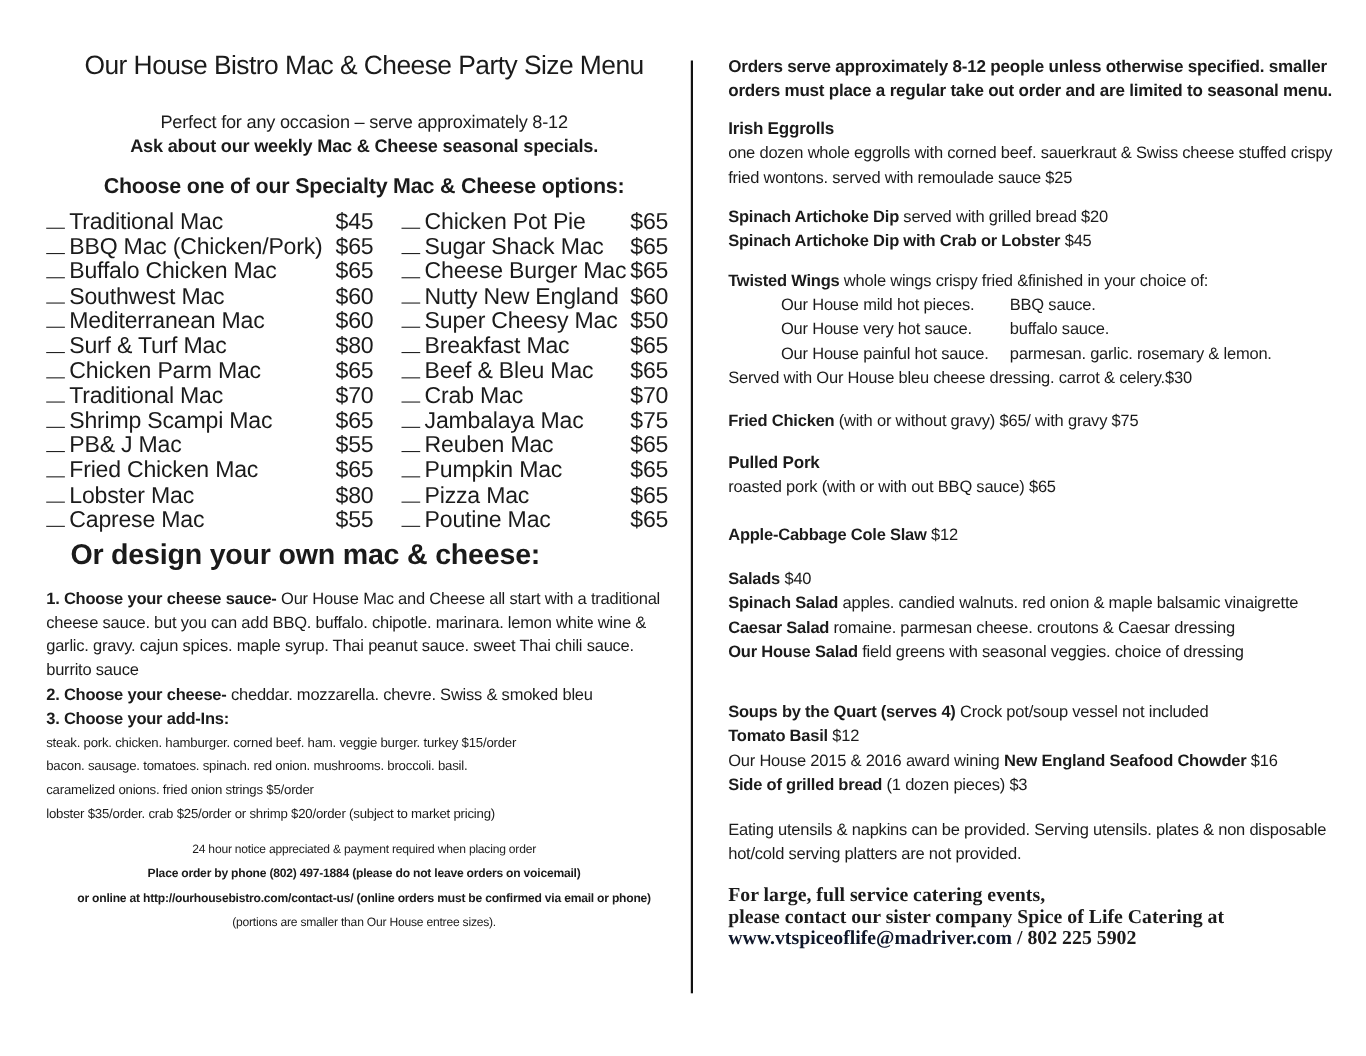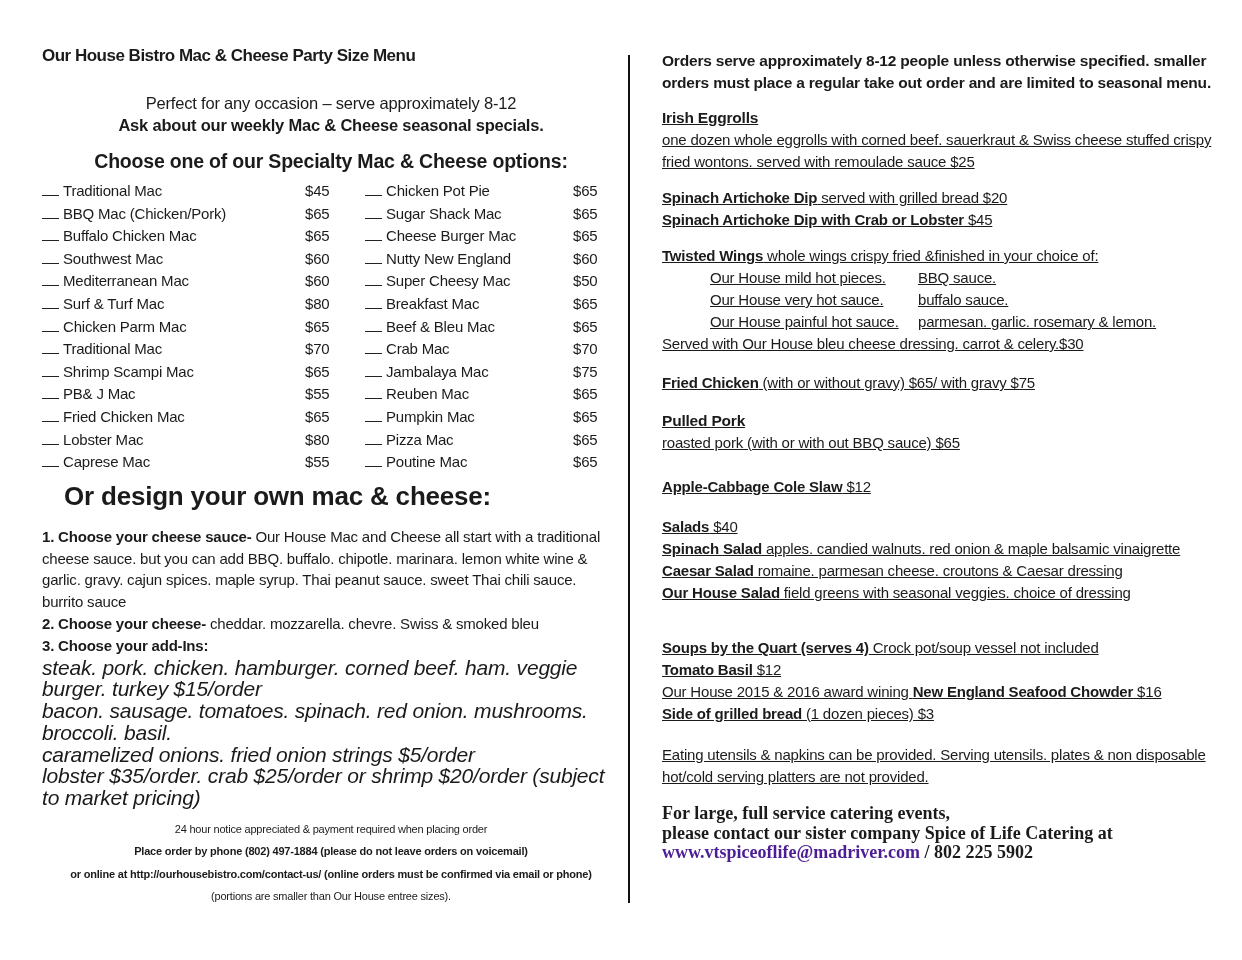--- a/index.html
+++ b/index.html
@@ -6,47 +6,47 @@
   html,body { background:#ffffff; }
   .page {
     position:relative; width:1242px; height:960px; background:#ffffff;
     font-family:"Liberation Sans", sans-serif; color:#1b1b1b; overflow:hidden;
   }
   .hand { letter-spacing:-0.2px; }
   .left-col { position:absolute; left:42px; top:40px; width:578px; }
   .right-col { position:absolute; left:662px; top:50px; width:578px; }
   .divider { position:absolute; left:628px; top:55px; width:2px; height:848px; background:#111; }
 
-  .title { font-size:17px; font-weight:700; text-align:left; letter-spacing:-0.5px; padding-top:6px; }
+  .title { font-size:24px; font-weight:400; text-align:center; letter-spacing:-0.5px; padding-top:6px; }
   .sub1 { margin-top:28px; text-align:center; font-size:16.5px; }
   .sub2 { text-align:center; font-size:16.5px; font-weight:700; margin-top:3px; }
   .list-heading { margin-top:15px; text-align:center; font-size:19.5px; font-weight:600; }
 
   .mac-list { display:flex; margin-top:9px; }
   .mac-col { display:flex; flex-direction:column; }
   .mac-col-1 { width:305px; }
   .mac-col-2 { width:250px; margin-left:18px; }
-  .mac-row { display:flex; align-items:baseline; height:22.6px; font-size:15px; }
+  .mac-row { display:flex; align-items:baseline; height:22.6px; font-size:21px; }
   .blank { display:inline-block; width:17px; border-bottom:1.4px solid #222; height:13px; margin-right:4px; flex:none; }
   .mac-name { flex:1; white-space:nowrap; }
   .mac-price { width:42px; flex:none; }
 
   .design-heading { margin-top:5px; font-size:26px; font-weight:600; padding-left:22px; }
   .design-body { margin-top:14px; font-size:15px; line-height:21.8px; }
   .design-body p { margin:0; }
   .step-label { font-weight:700; }
-  .addin-line { font-size:21px; line-height:21.8px;font-style:italic; }
+  .addin-line { font-size:12px; line-height:21.8px; }
 
   .order-footer { margin-top:9px; text-align:center; font-size:11px; line-height:22.4px; }
   .order-footer .b { font-weight:700; }
 
   .r { font-size:15px; line-height:22px; }
   .intro { font-weight:600; font-size:15.5px; line-height:21.5px; }
   .sec-title { font-weight:700; font-size:15.5px; }
-  .mt-block { margin-top:14px;text-decoration:underline; }
+  .mt-block { margin-top:14px; }
   .wings-table { margin-left:48px; }
   .wings-row { display:flex; }
   .wings-c1 { width:208px; flex:none; }
   b, strong { font-weight:700; }
 
   .catering {
     font-family:"Liberation Serif", serif; font-weight:700; font-size:18px;
     line-height:19.5px; margin-top:16px; letter-spacing:0;
   }
   .catering a { text-decoration:none; }
@@ -278,17 +278,17 @@
       <div><strong>Tomato Basil</strong><span> $12</span></div>
       <div><span>Our House 2015 &amp; 2016 award wining </span><strong>New England Seafood Chowder</strong><span> $16</span></div>
       <div><strong>Side of grilled bread</strong><span> (1 dozen pieces) $3</span></div>
     </div>
 
     <div class="mt-block" style="margin-top:19px;">Eating utensils &amp; napkins can be provided.  Serving utensils. plates &amp; non disposable hot/cold serving platters are not provided.</div>
 
     <div class="catering">
       <div>For large, full service catering events,</div>
       <div>please contact our sister company Spice of Life Catering at</div>
-      <div><a href="#" id="catering-link" style="color: #4c1d95;">www.vtspiceoflife@madriver.com</a><span> / 802 225 5902</span></div>
+      <div><a href="#" id="catering-link" style="color: #0f172a;">www.vtspiceoflife@madriver.com</a><span> / 802 225 5902</span></div>
     </div>
   </div>
 
 </div>
 
 </body></html>

